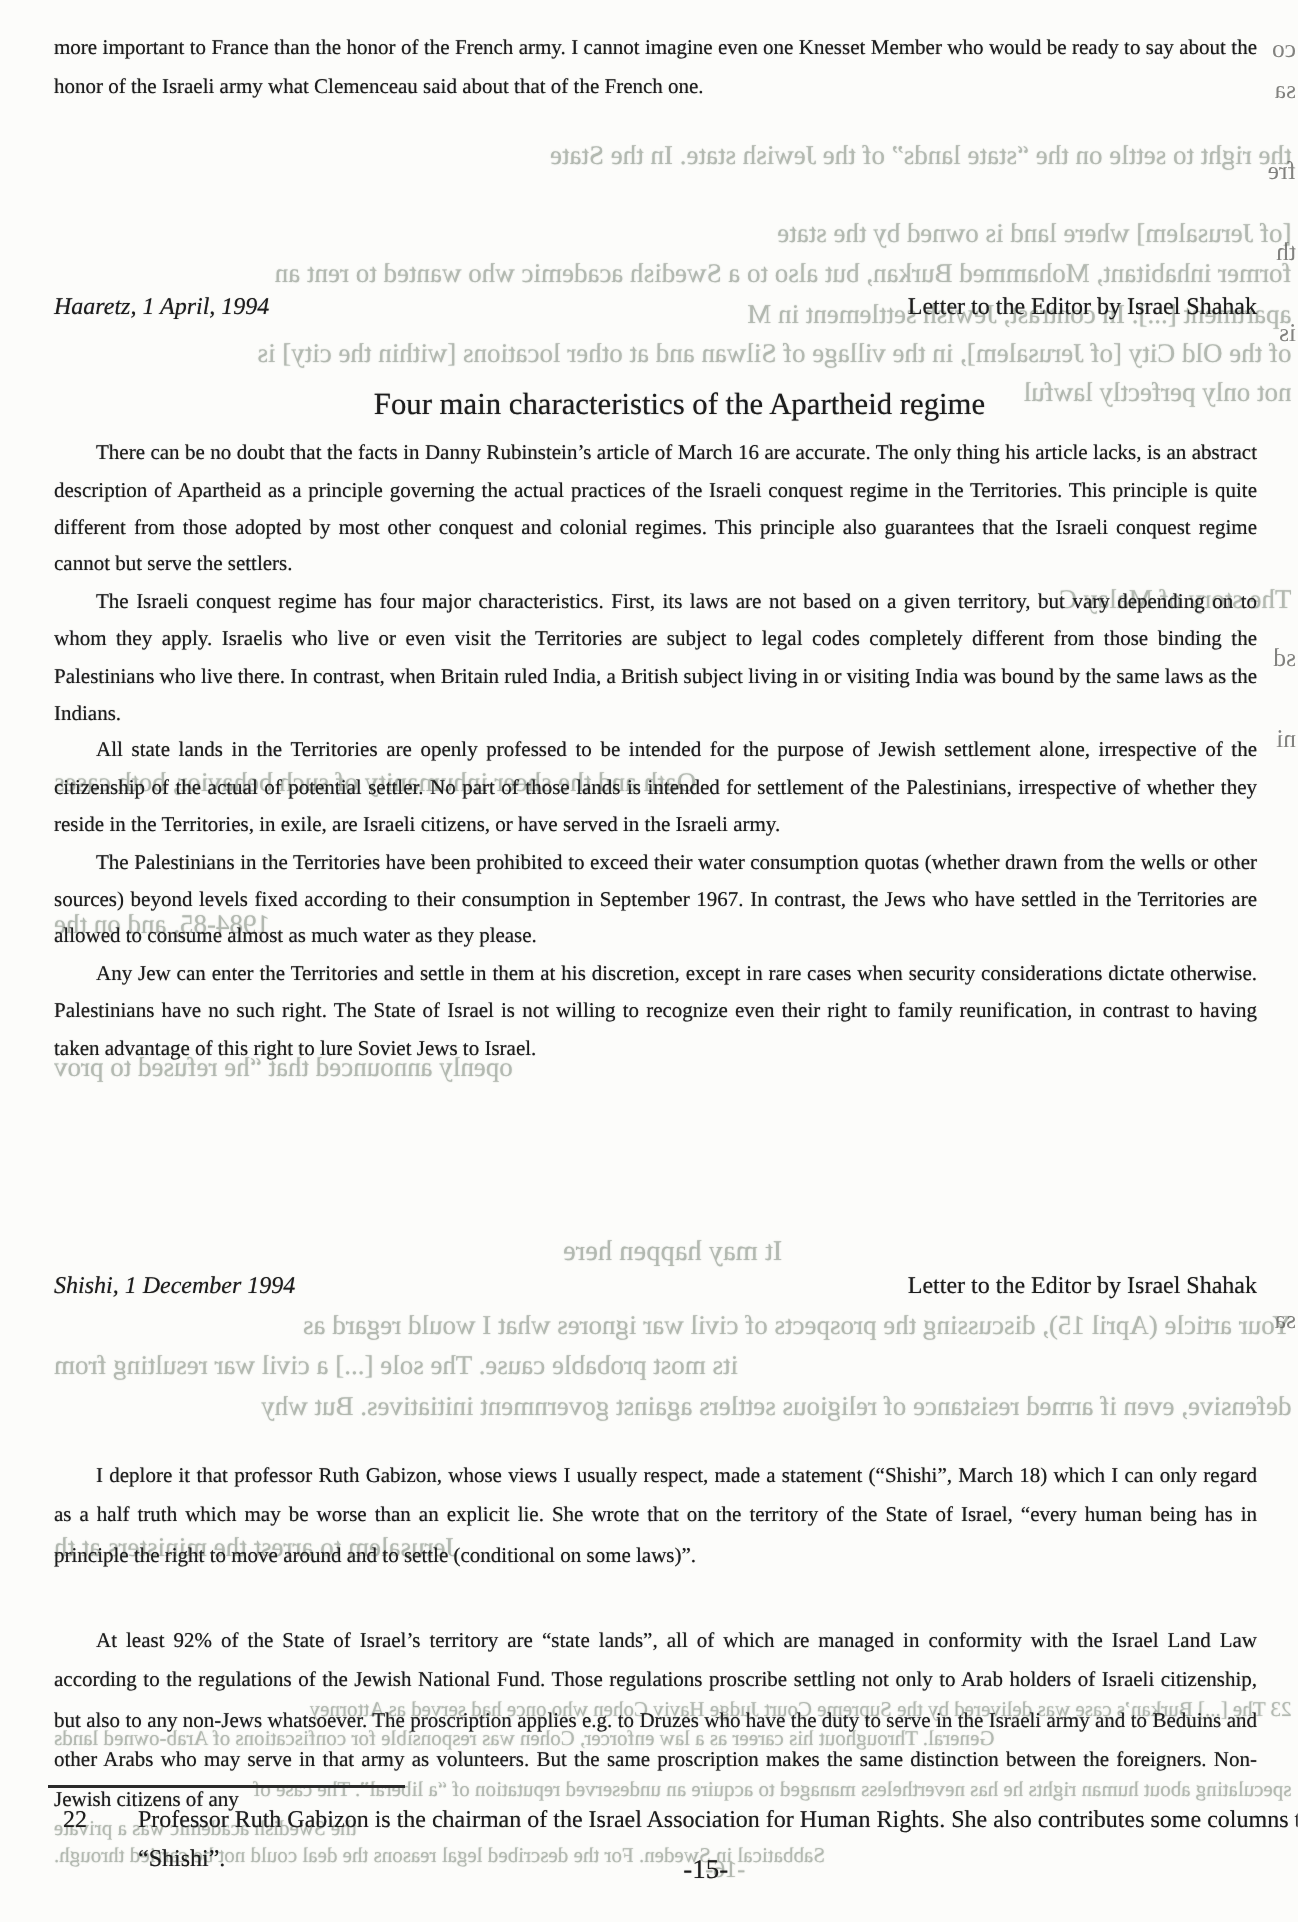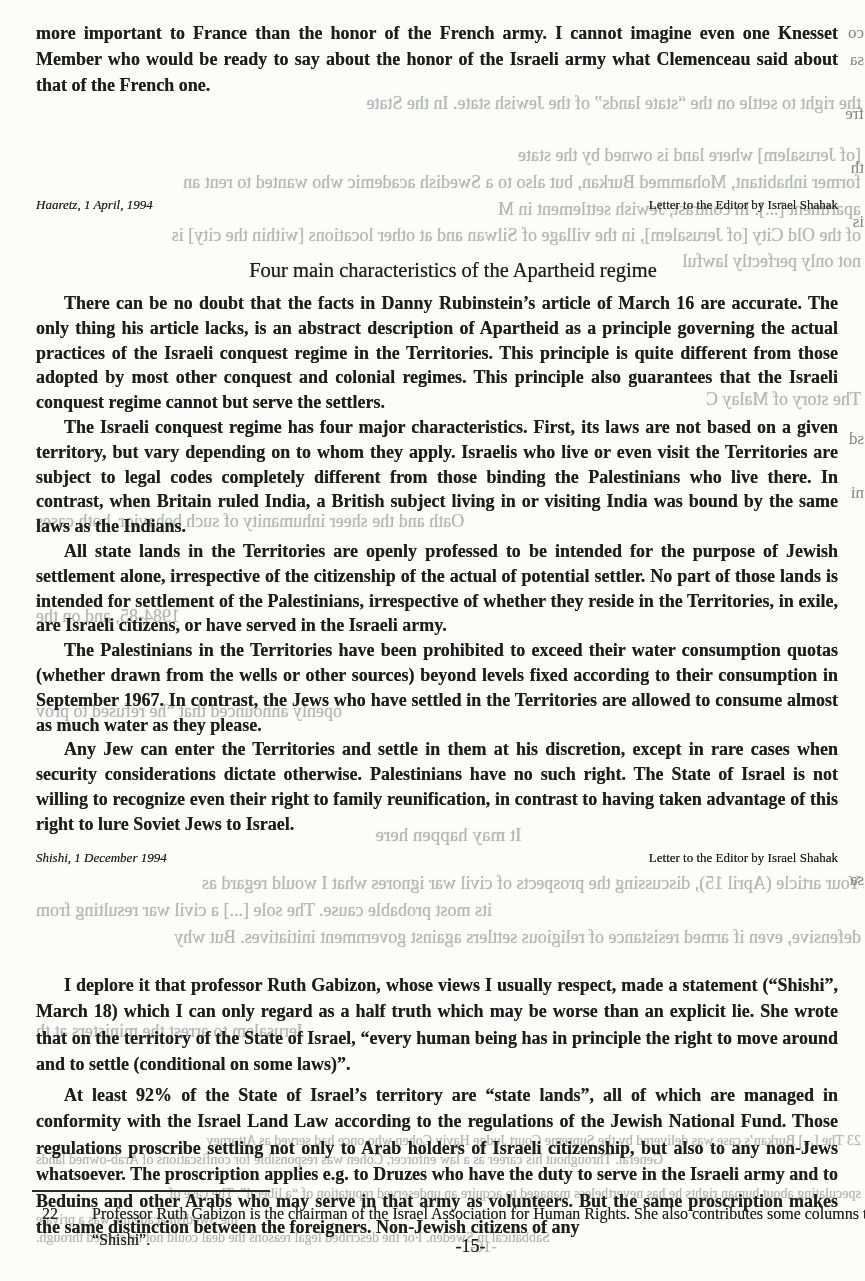--- a/index.html
+++ b/index.html
@@ -11,33 +11,32 @@
     font-family: "Liberation Serif", "DejaVu Serif", serif;
     color: #1d1d1d;
   }
   .page { position: absolute; inset: 0; }
 
   
   .col { position: absolute; left: 36px; width: 802px; }
   .block p {
     margin: 0;
     text-align: justify;
-    font-size: 18px;
+    font-size: 14px;
     text-shadow: 0 0 0.6px rgba(25,25,25,0.65);
-    font-weight: bold;
   }
   .indent { text-indent: 28px; }
   #blockA { top: 20px; }  #blockA p { line-height: 26px; }
   #blockB { top: 291px; } #blockB p { line-height: 24.8px; }
   #blockC { top: 972px; } #blockC p { line-height: 26.4px; }
   #blockD { top: 1038px; } #blockD p { line-height: 26.4px; margin-top: 44px; }
 
   .byline {
     display: flex; justify-content: space-between; align-items: center;
-    font-size: 13px; line-height: 24px;
+    font-size: 16px; line-height: 24px;
     text-shadow: 0 0 0.6px rgba(25,25,25,0.65);
   }
   #byline1 { top: 193px; }
   #byline2 { top: 846px; }
   .byline-source { font-style: italic; }
 
   .section-heading {
     position: absolute; left: 36px; width: 802px;
     margin: 16px; text-align: center;
     font-weight: normal; font-size: 20.5px; line-height: 26px;

